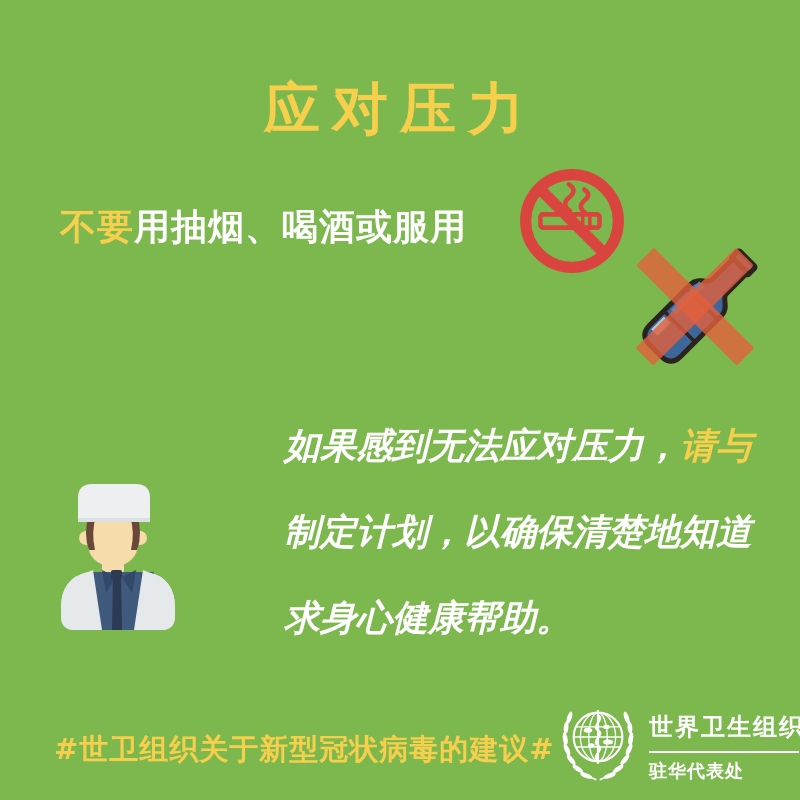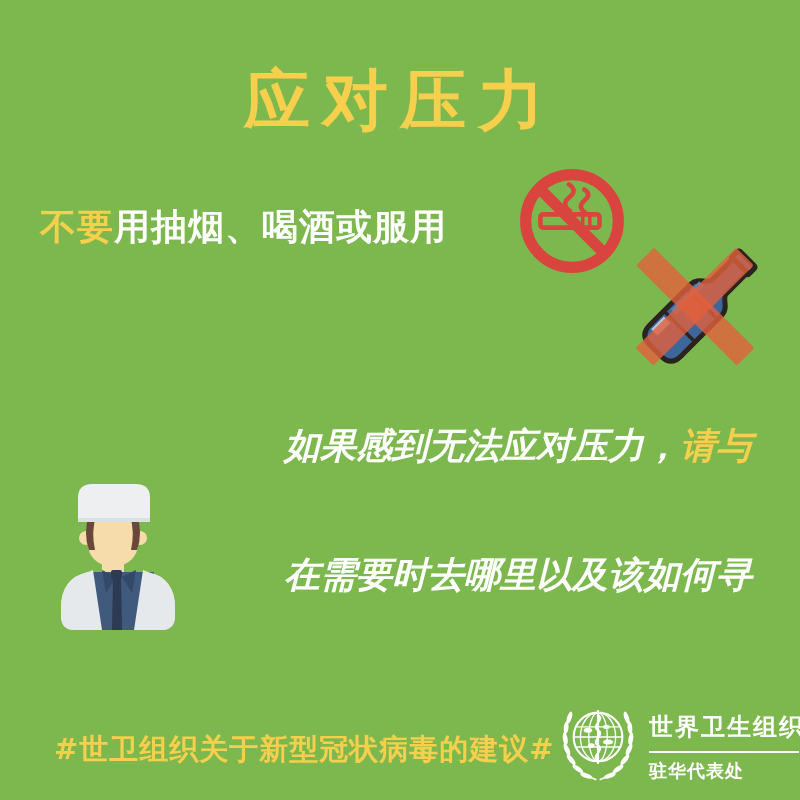--- a/index.html
+++ b/index.html
@@ -4,26 +4,26 @@
 <style>
   html,body{margin:0;padding:0;}
   .poster{
     position:relative;width:800px;height:800px;overflow:hidden;
     background:var(--background,#7db84e);
     font-family:"DejaVu Sans","Liberation Sans",sans-serif;
     font-weight:700;
     -webkit-font-smoothing:antialiased;
   }
   .title{
-    position:absolute;left:0;right:0;top:56px;margin:0;
-    text-align:center;font-size:66px;letter-spacing:12px;
+    position:absolute;left:0;right:0;top:56px;margin:16px;
+    text-align:center;font-size:56px;letter-spacing:12px;
     color:var(--accent-yellow,#f6cf4c);font-weight:800;
   }
   .warning{
-    position:absolute;left:40px;top:204px;
+    position:absolute;left:60px;top:204px;
     font-size:36px;line-height:45px;letter-spacing:1px;
     color:var(--text-white,#fff);
   }
   .advice{
     position:absolute;left:284px;top:424px;
     font-size:36px;line-height:43px;
     color:var(--text-white,#fff);
     font-style:italic;
   }
   .yellow{color:var(--accent-yellow,#f6cf4c);}
@@ -108,22 +108,23 @@
     <rect class="skin" x="30" y="24" width="50" height="62" rx="22"></rect>
     <path class="hair" d="M31,34 Q25,54 31,70 L37,70 Q33,52 38,36 Z"></path>
     <path class="hair" d="M79,34 Q85,54 79,70 L73,70 Q77,52 72,36 Z"></path>
     <path class="cap" d="M20,42 V18 Q20,4 34,4 H78 Q92,4 92,18 V42 Z"></path>
     <rect class="cap-shadow" x="20" y="38" width="72" height="4"></rect>
   </svg>
 
   <div class="advice">
     <span>如果感到无法应对压力，</span><span class="yellow">请与</span><br>
     <br>
+    <span>制定计划，以确保清楚地知道</span><br>
     <br>
-    <span>在需要时去哪里以及该如何寻</span><br>
+    <span>求身心健康帮助。</span>
   </div>
 
   <div class="hashtag">#世卫组织关于新型冠状病毒的建议#</div>
 
   <div class="who-logo">
     <svg class="emblem" viewBox="0 0 100 104" aria-hidden="true">
 
       <path class="wl" d="M48,97 Q16,86 10,52 Q9,40 14,26" stroke-width="2"></path>
       <path class="wl" d="M52,97 Q84,86 90,52 Q91,40 86,26" stroke-width="2"></path>
 

